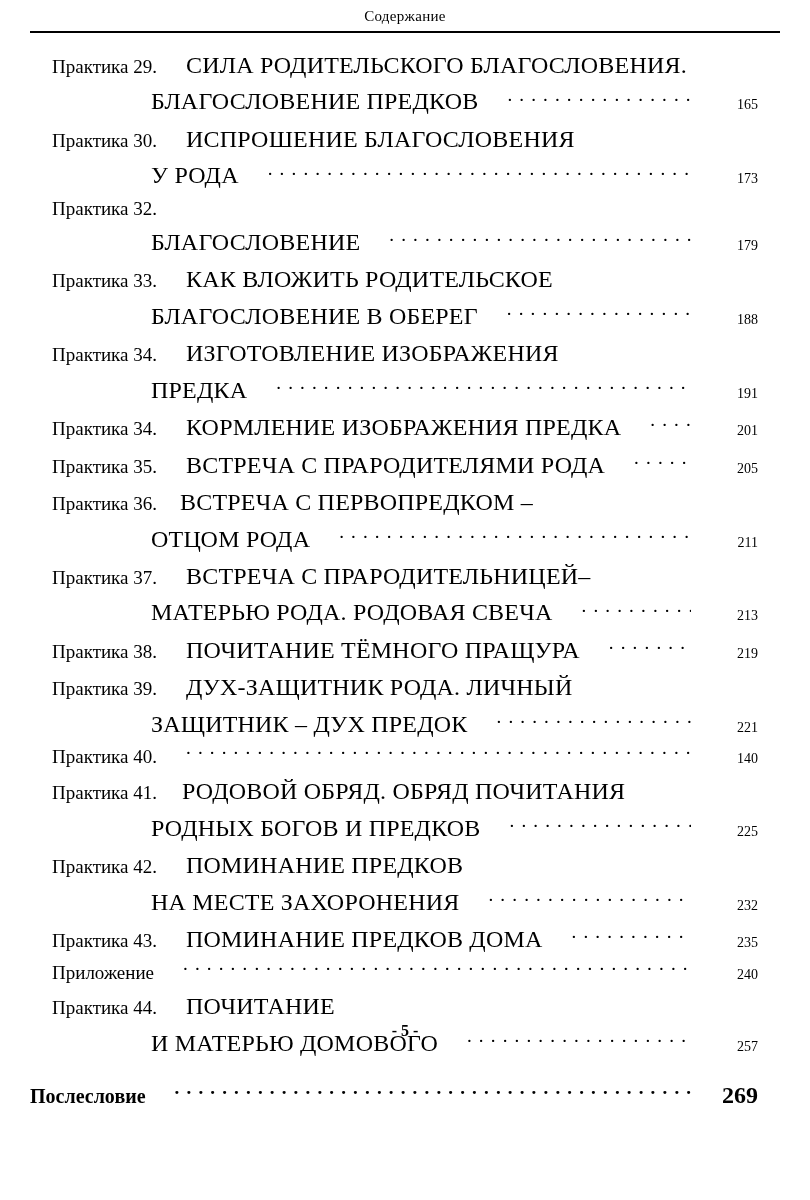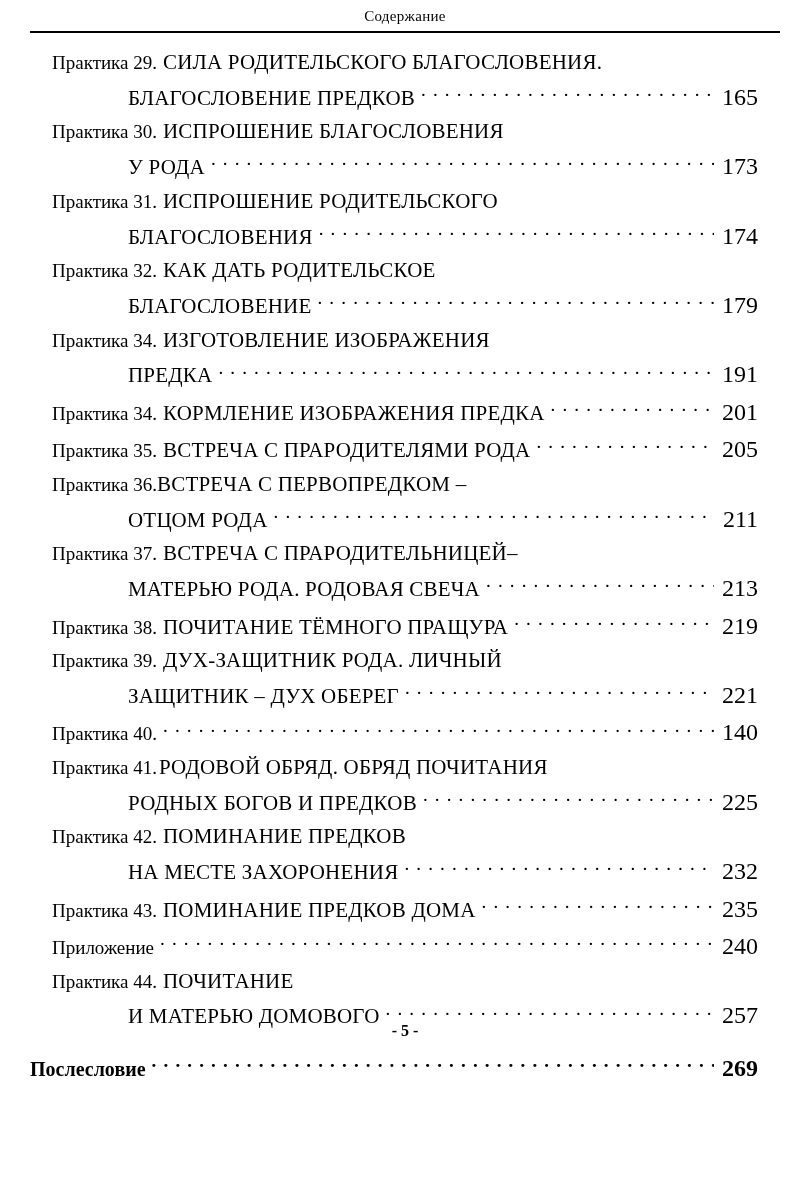--- a/index.html
+++ b/index.html
@@ -38,27 +38,28 @@
   }
   .entry {
     margin-bottom: 1px;
   }
   .line {
     display: flex;
     align-items: baseline;
     width: 100%;
     white-space: nowrap;
     line-height: 1.52;
+    gap: 23px;
   }
   .label {
     font-size: 19px;
     font-family: "Liberation Serif", serif;
   }
   .caps {
-    font-size: 21px;
+    font-size: 24px;
     font-family: "Liberation Serif", serif;
     letter-spacing: 0.2px;
   }
   .indent {
     display: inline-block;
     width: 76px;
     flex: 0 0 76px;
   }
   .leader {
     flex: 1 1 auto;
@@ -71,21 +72,21 @@
     content: ". . . . . . . . . . . . . . . . . . . . . . . . . . . . . . . . . . . . . . . . . . . . . . . . . . . . . . . . . . . . . . . . . . . . . . . . . . . . . . . . . . . . . . . . .";
     position: absolute;
     left: 0;
     bottom: 0;
     font-size: 19px;
     letter-spacing: 1.2px;
     white-space: nowrap;
   }
   .pageno {
     flex: 0 0 auto;
-    font-size: 24px;
+    font-size: 14px;
     text-align: right;
     min-width: 38px;
   }
   .nogap {
     margin-left: 2px;
   }
   .afterword {
     margin: 16px 52px 0 30px;
   }
   .afterword .line {
@@ -139,46 +140,45 @@
         <span class="caps" style="margin-left:6px">ИСПРОШЕНИЕ БЛАГОСЛОВЕНИЯ</span>
       </div>
       <div class="line">
         <span class="indent"></span>
         <span class="caps">У РОДА</span>
         <span class="leader"></span>
         <span class="pageno">173</span>
       </div>
     </div>
 
-    <div class="entry">
-      <div class="line">
-        <span class="label">Практика 31.</span>
-        <span class="caps" style="margin-left:6px">ИСПРОШЕНИЕ РОДИТЕЛЬСКОГО</span>
-      </div>
-      <div class="line">
-        <span class="indent"></span>
-        <span class="caps">БЛАГОСЛОВЕНИЯ</span>
-        <span class="leader"></span>
-        <span class="pageno">174</span>
-      </div>
-    </div>
 
     <div class="entry">
       <div class="line">
         <span class="label">Практика 32.</span>
-        <span class="caps" style="margin-left:6px">КАК ДАТЬ РОДИТЕЛЬСКОЕ</span>
       </div>
       <div class="line">
         <span class="indent"></span>
         <span class="caps">БЛАГОСЛОВЕНИЕ</span>
         <span class="leader"></span>
         <span class="pageno">179</span>
       </div>
     </div>
 
+    <div class="entry">
+      <div class="line">
+        <span class="label">Практика 33.</span>
+        <span class="caps" style="margin-left:6px">КАК ВЛОЖИТЬ РОДИТЕЛЬСКОЕ</span>
+      </div>
+      <div class="line">
+        <span class="indent"></span>
+        <span class="caps">БЛАГОСЛОВЕНИЕ В ОБЕРЕГ</span>
+        <span class="leader"></span>
+        <span class="pageno">188</span>
+      </div>
+    </div>
 
     <div class="entry">
       <div class="line">
         <span class="label">Практика 34.</span>
         <span class="caps" style="margin-left:6px">ИЗГОТОВЛЕНИЕ ИЗОБРАЖЕНИЯ</span>
       </div>
       <div class="line">
         <span class="indent"></span>
         <span class="caps">ПРЕДКА</span>
         <span class="leader"></span>
@@ -239,21 +239,21 @@
       </div>
     </div>
 
     <div class="entry">
       <div class="line">
         <span class="label">Практика 39.</span>
         <span class="caps" style="margin-left:6px">ДУХ-ЗАЩИТНИК РОДА. ЛИЧНЫЙ</span>
       </div>
       <div class="line">
         <span class="indent"></span>
-        <span class="caps">ЗАЩИТНИК – ДУХ ОБЕРЕГ</span>
+        <span class="caps">ЗАЩИТНИК – ДУХ ПРЕДОК</span>
         <span class="leader"></span>
         <span class="pageno">221</span>
       </div>
     </div>
 
     <div class="entry">
       <div class="line">
         <span class="label">Практика 40.</span>
         <span class="leader"></span>
         <span class="pageno">140</span>

